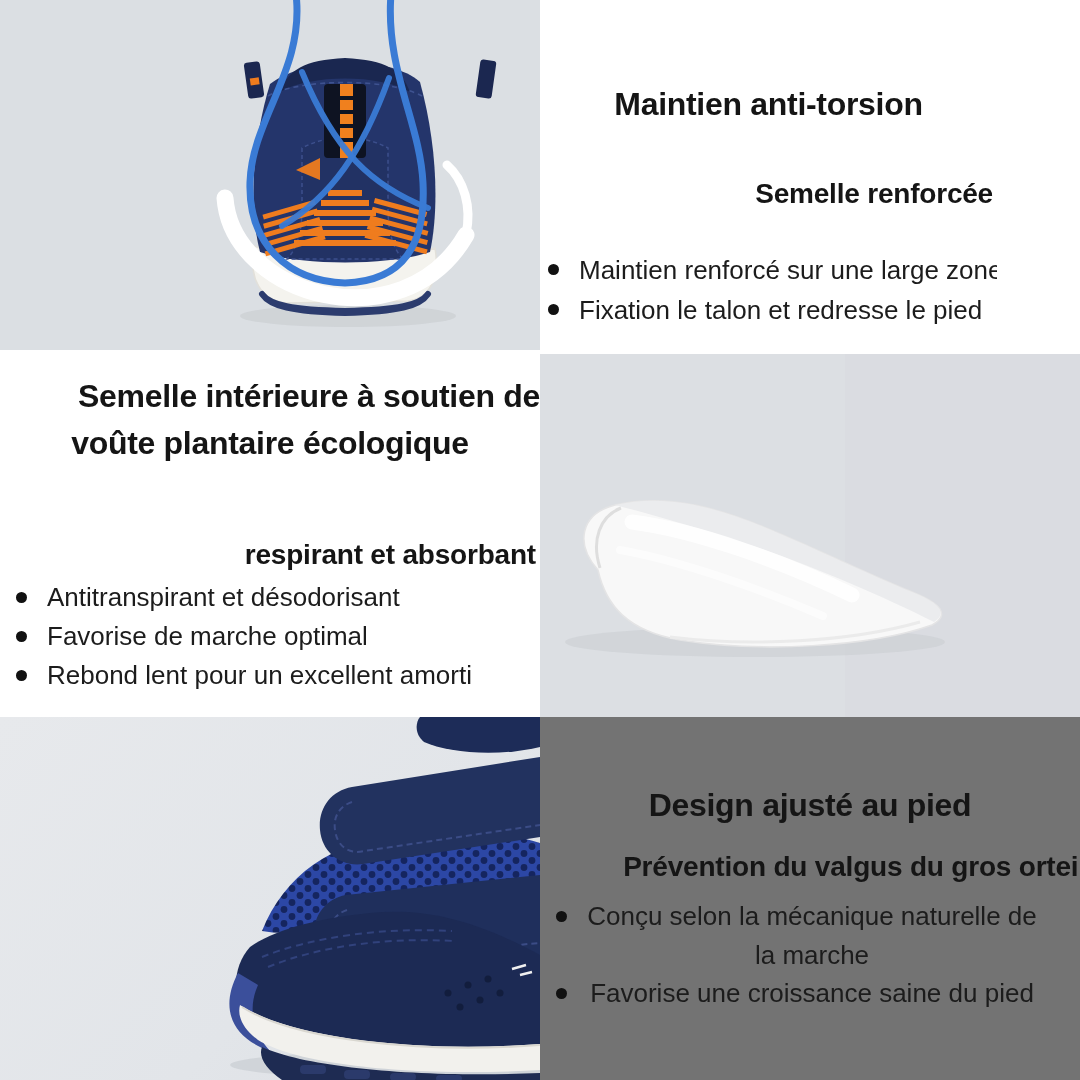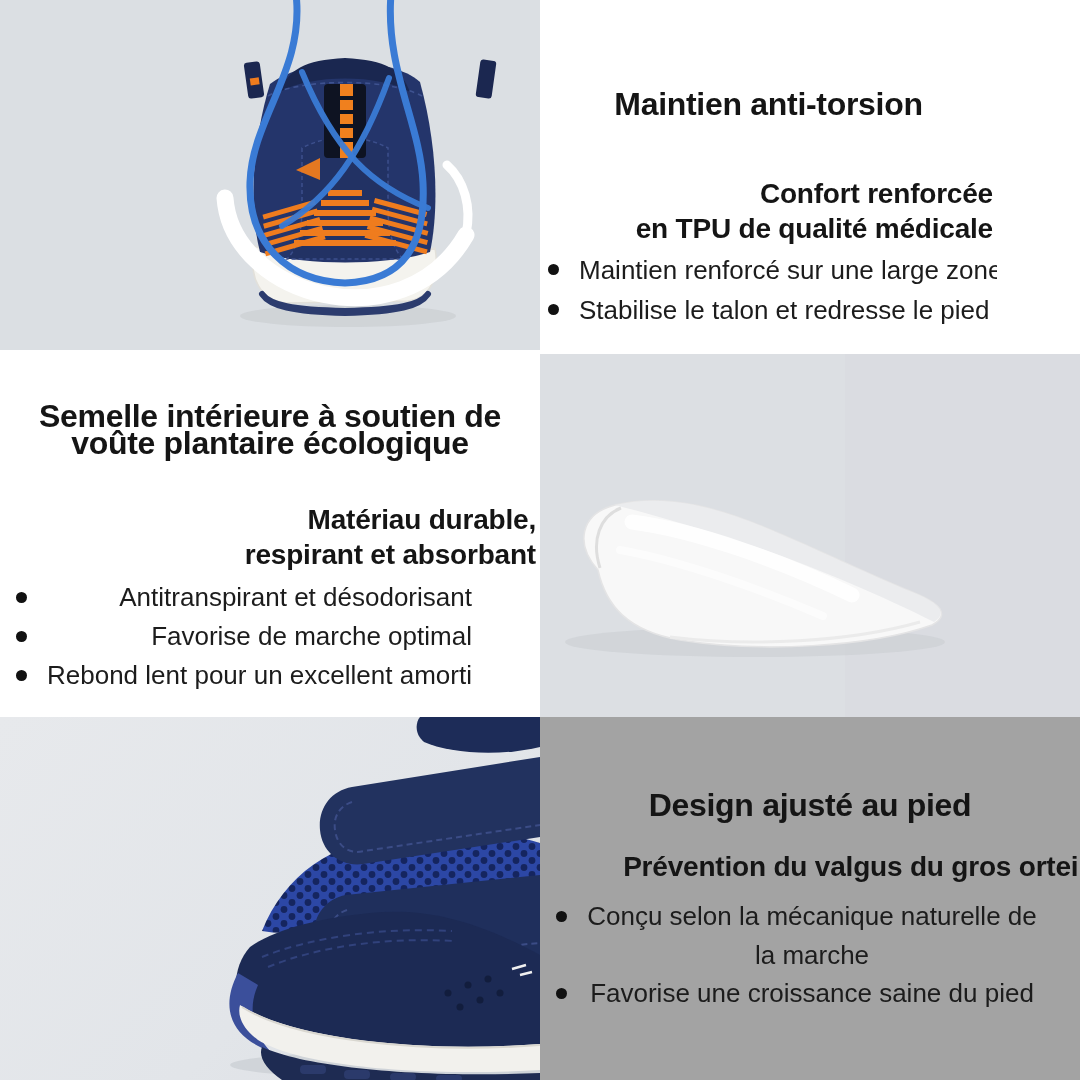--- a/index.html
+++ b/index.html
@@ -9,21 +9,21 @@
     background:#ffffff; color:#171717;
     font-family:"Liberation Sans","DejaVu Sans",sans-serif;
   }
   .panel { position:absolute; overflow:hidden; }
   .panel-photo-heel   { left:0;   top:0;   width:540px; height:350px; background:#dbdfe3; }
   .panel-anti-torsion { left:540px; top:0;   width:457px; height:354px; background:#ffffff; }
   .panel-insole-text  { left:0;   top:350px; width:540px; height:367px; background:#ffffff; }
   .panel-photo-insole { left:540px; top:354px; width:540px; height:363px; background:#dcdfe3; }
   .panel-photo-toe    { left:0;   top:717px; width:540px; height:363px;
                         background:linear-gradient(135deg,#e7e9ec 0%,#e2e5e9 60%,#dcdfe4 100%); }
-  .panel-fit-text     { left:540px; top:717px; width:540px; height:363px; background:#a3a3a3; }
+  .panel-fit-text     { left:540px; top:717px; width:540px; height:363px; background:#737373; }
 
   svg { display:block; }
 
   .sec-title {
     position:absolute; left:0; width:100%;
     font-size:32px; font-weight:700; letter-spacing:-0.3px;
     text-align:center; color:#151515; white-space:nowrap;
   }
   .sec-sub {
     position:absolute; font-size:28px; font-weight:700; letter-spacing:-0.2px;
@@ -36,25 +36,25 @@
   ul.bullets li::before {
     content:""; position:absolute; left:2px; top:0.55em;
     width:11px; height:11px; border-radius:50%; background:#111;
   }
   
   .panel-anti-torsion .sec-title { top:86px; }
   .panel-anti-torsion .sec-sub   { top:176px; right:4px; }
   .panel-anti-torsion ul.bullets { top:250px; left:6px; }
   .panel-anti-torsion ul.bullets li { line-height:40px; white-space:nowrap; }
 
-  .panel-insole-text .sec-title1 { top:48px; }
+  .panel-insole-text .sec-title1 { top:28px;text-align:right; }
   .panel-insole-text .sec-title2 { top:75px; }
   .panel-insole-text .sec-sub    { top:152px; right:4px; }
   .panel-insole-text ul.bullets  { top:228px; left:14px; }
-  .panel-insole-text ul.bullets li { line-height:39px; white-space:nowrap;text-align:right; }
+  .panel-insole-text ul.bullets li { line-height:39px; white-space:nowrap; }
 
   .panel-fit-text .sec-title { top:70px; }
   .panel-fit-text .sec-sub   { top:132px; right:-6px; }
   .panel-fit-text ul.bullets { top:180px; left:14px;text-align:center; }
   .panel-fit-text ul.bullets li { line-height:38.5px; max-width:483px; }
 </style>
 </head>
 <body>
 
 <div class="canvas">
@@ -118,34 +118,33 @@
         <path d="M296 -6 C305 70 252 118 250 182 C248 244 288 281 345 283 C404 281 426 244 423 183 C420 122 385 70 391 -6" stroke-width="7"></path>
         <path d="M302 72 C335 152 372 186 428 208" stroke-width="6" opacity="0.95"></path>
         <path d="M389 78 C362 152 332 196 282 226" stroke-width="6" opacity="0.95"></path>
       </g>
     </svg>
   </section>
 
   <section class="panel panel-anti-torsion">
     <h2 class="sec-title">Maintien anti-torsion</h2>
     <p class="sec-sub">
-      <span>Confort renforcée</span><br>
-      <span>en TPU de qualité médicale</span>
+      <span>Semelle renforcée</span><br>
     </p>
     <ul class="bullets">
       <li>Maintien renforcé sur une large zone</li>
-      <li>Stabilise le talon et redresse le pied</li>
+      <li>Fixation le talon et redresse le pied</li>
     </ul>
   </section>
 
   <section class="panel panel-insole-text">
     <h2 class="sec-title sec-title1">Semelle intérieure à soutien de</h2>
     <h2 class="sec-title sec-title2">voûte plantaire écologique</h2>
     <p class="sec-sub">
-      <span>Matériau durable,</span><br>
+      <br>
       <span>respirant et absorbant</span>
     </p>
     <ul class="bullets">
       <li>Antitranspirant et désodorisant</li>
       <li>Favorise de marche optimal</li>
       <li>Rebond lent pour un excellent amorti</li>
     </ul>
   </section>
 
   <section class="panel panel-photo-insole">

